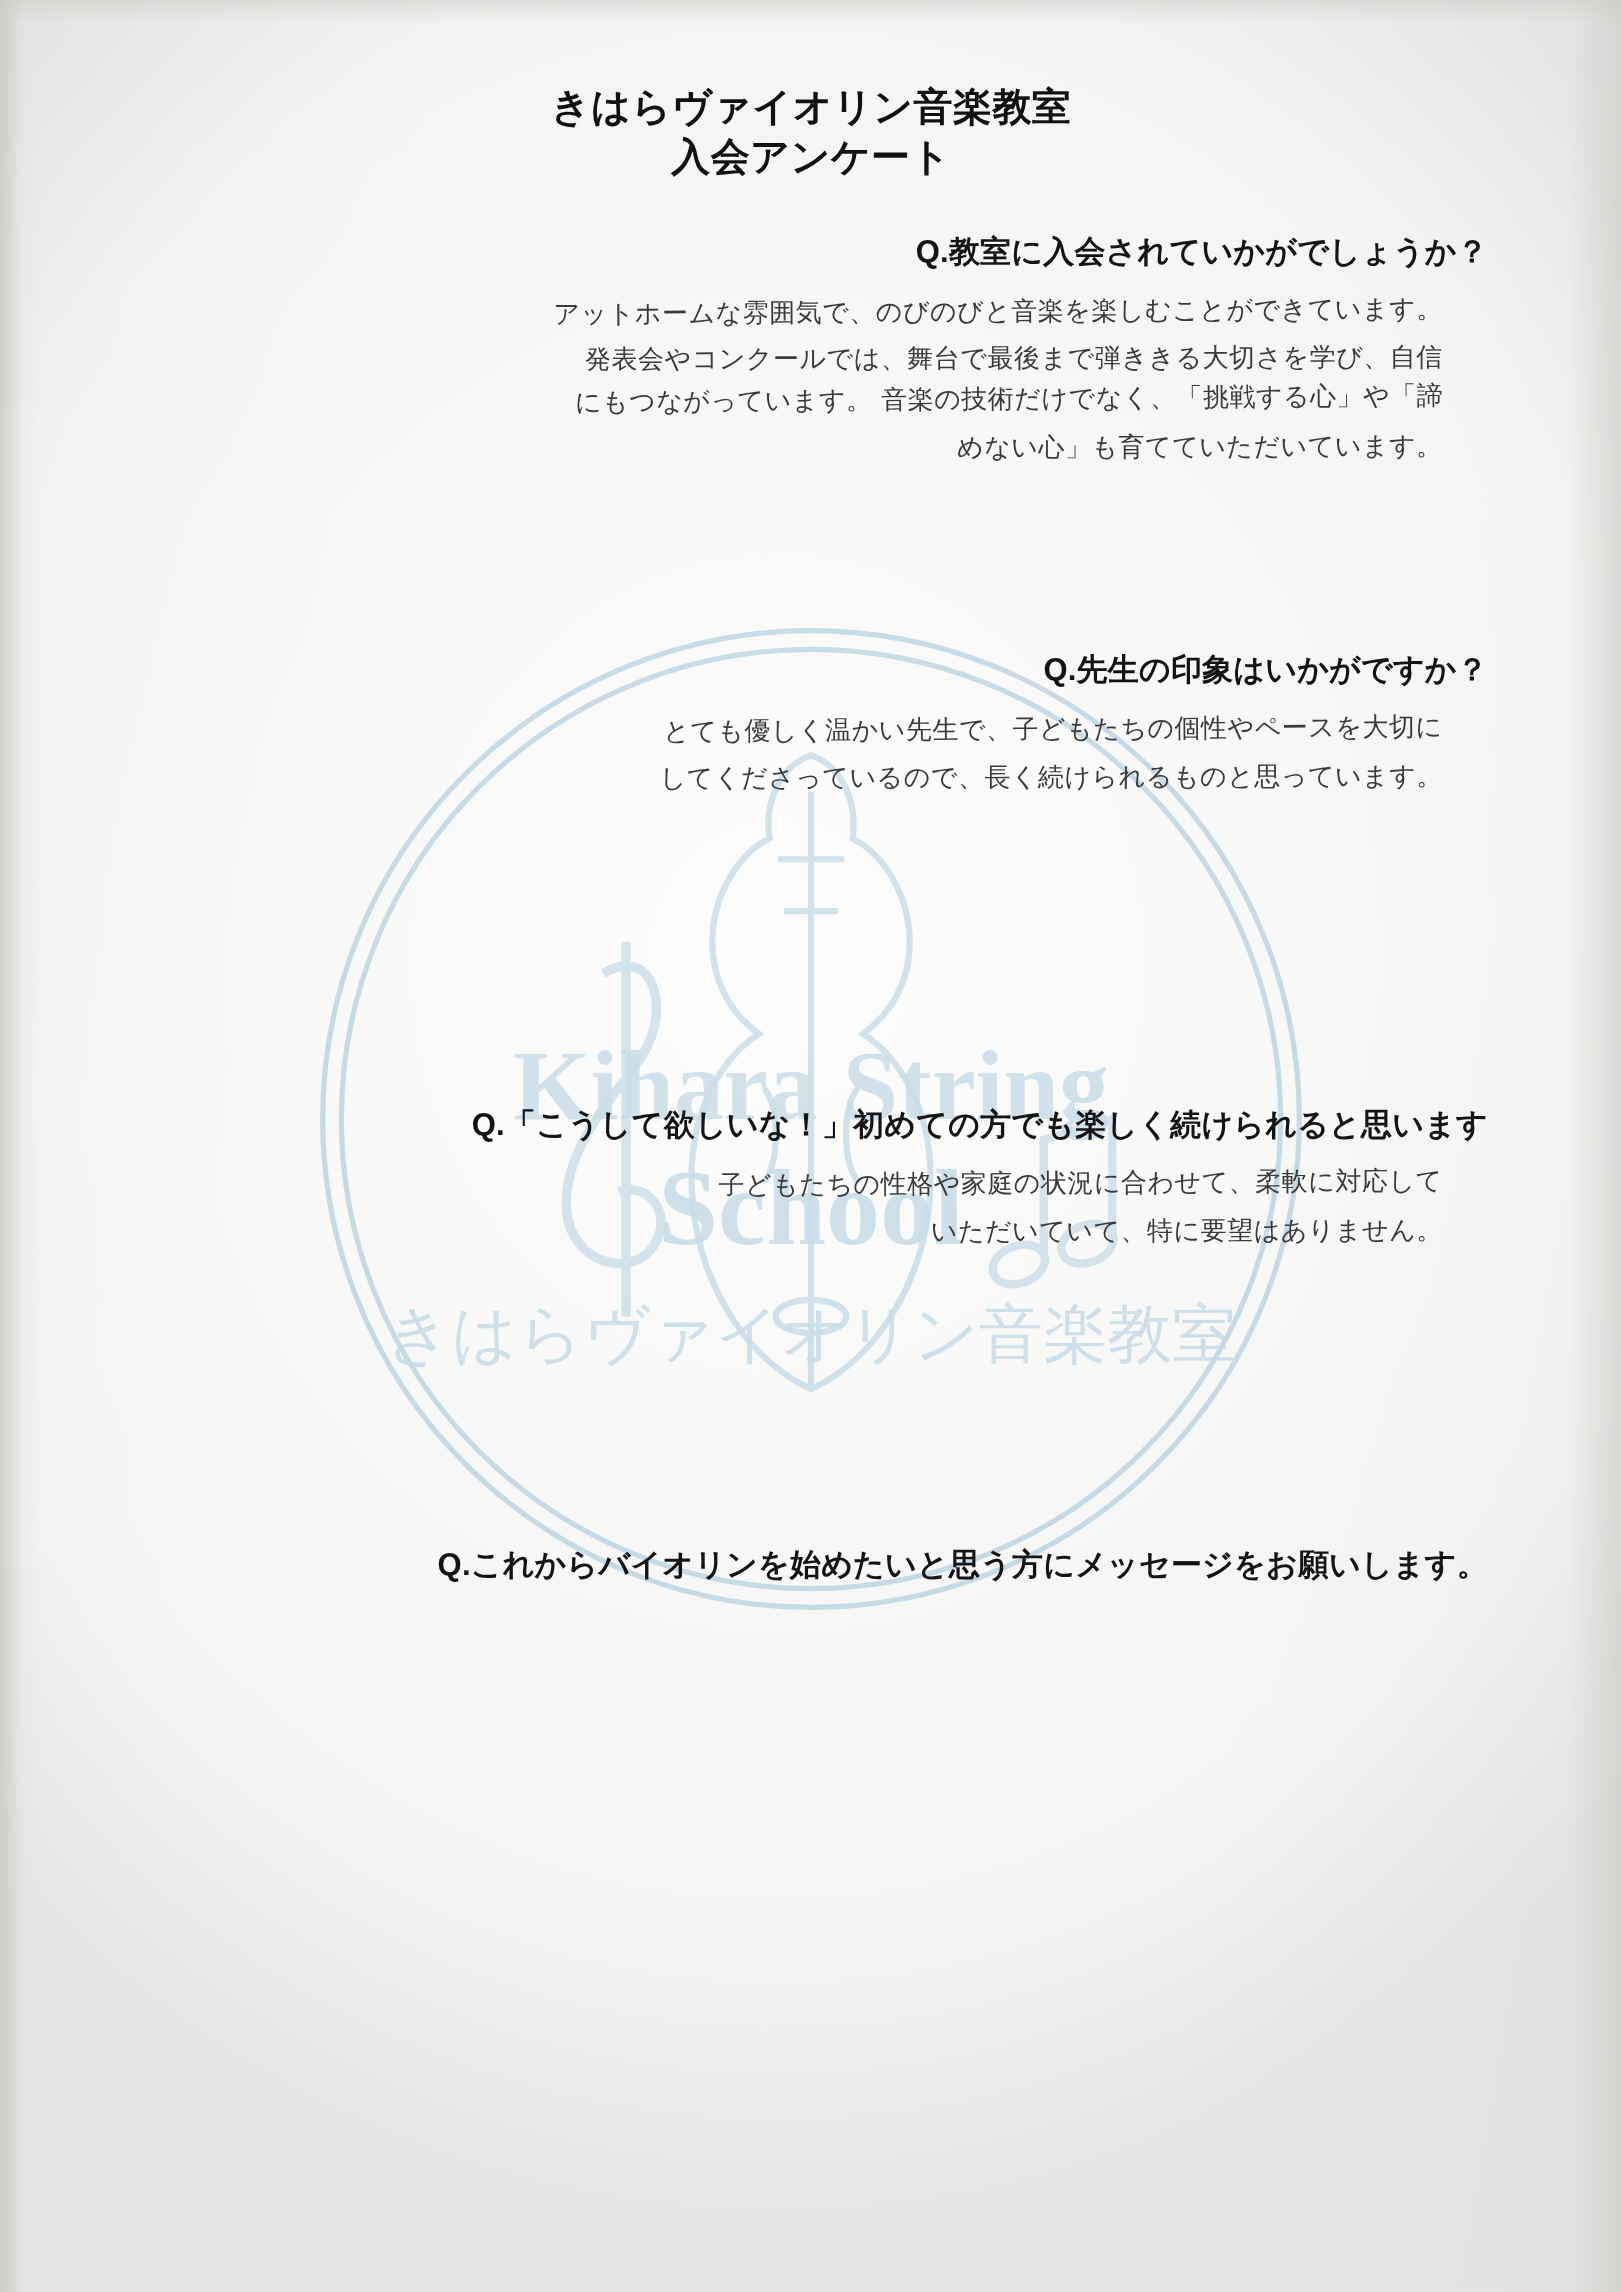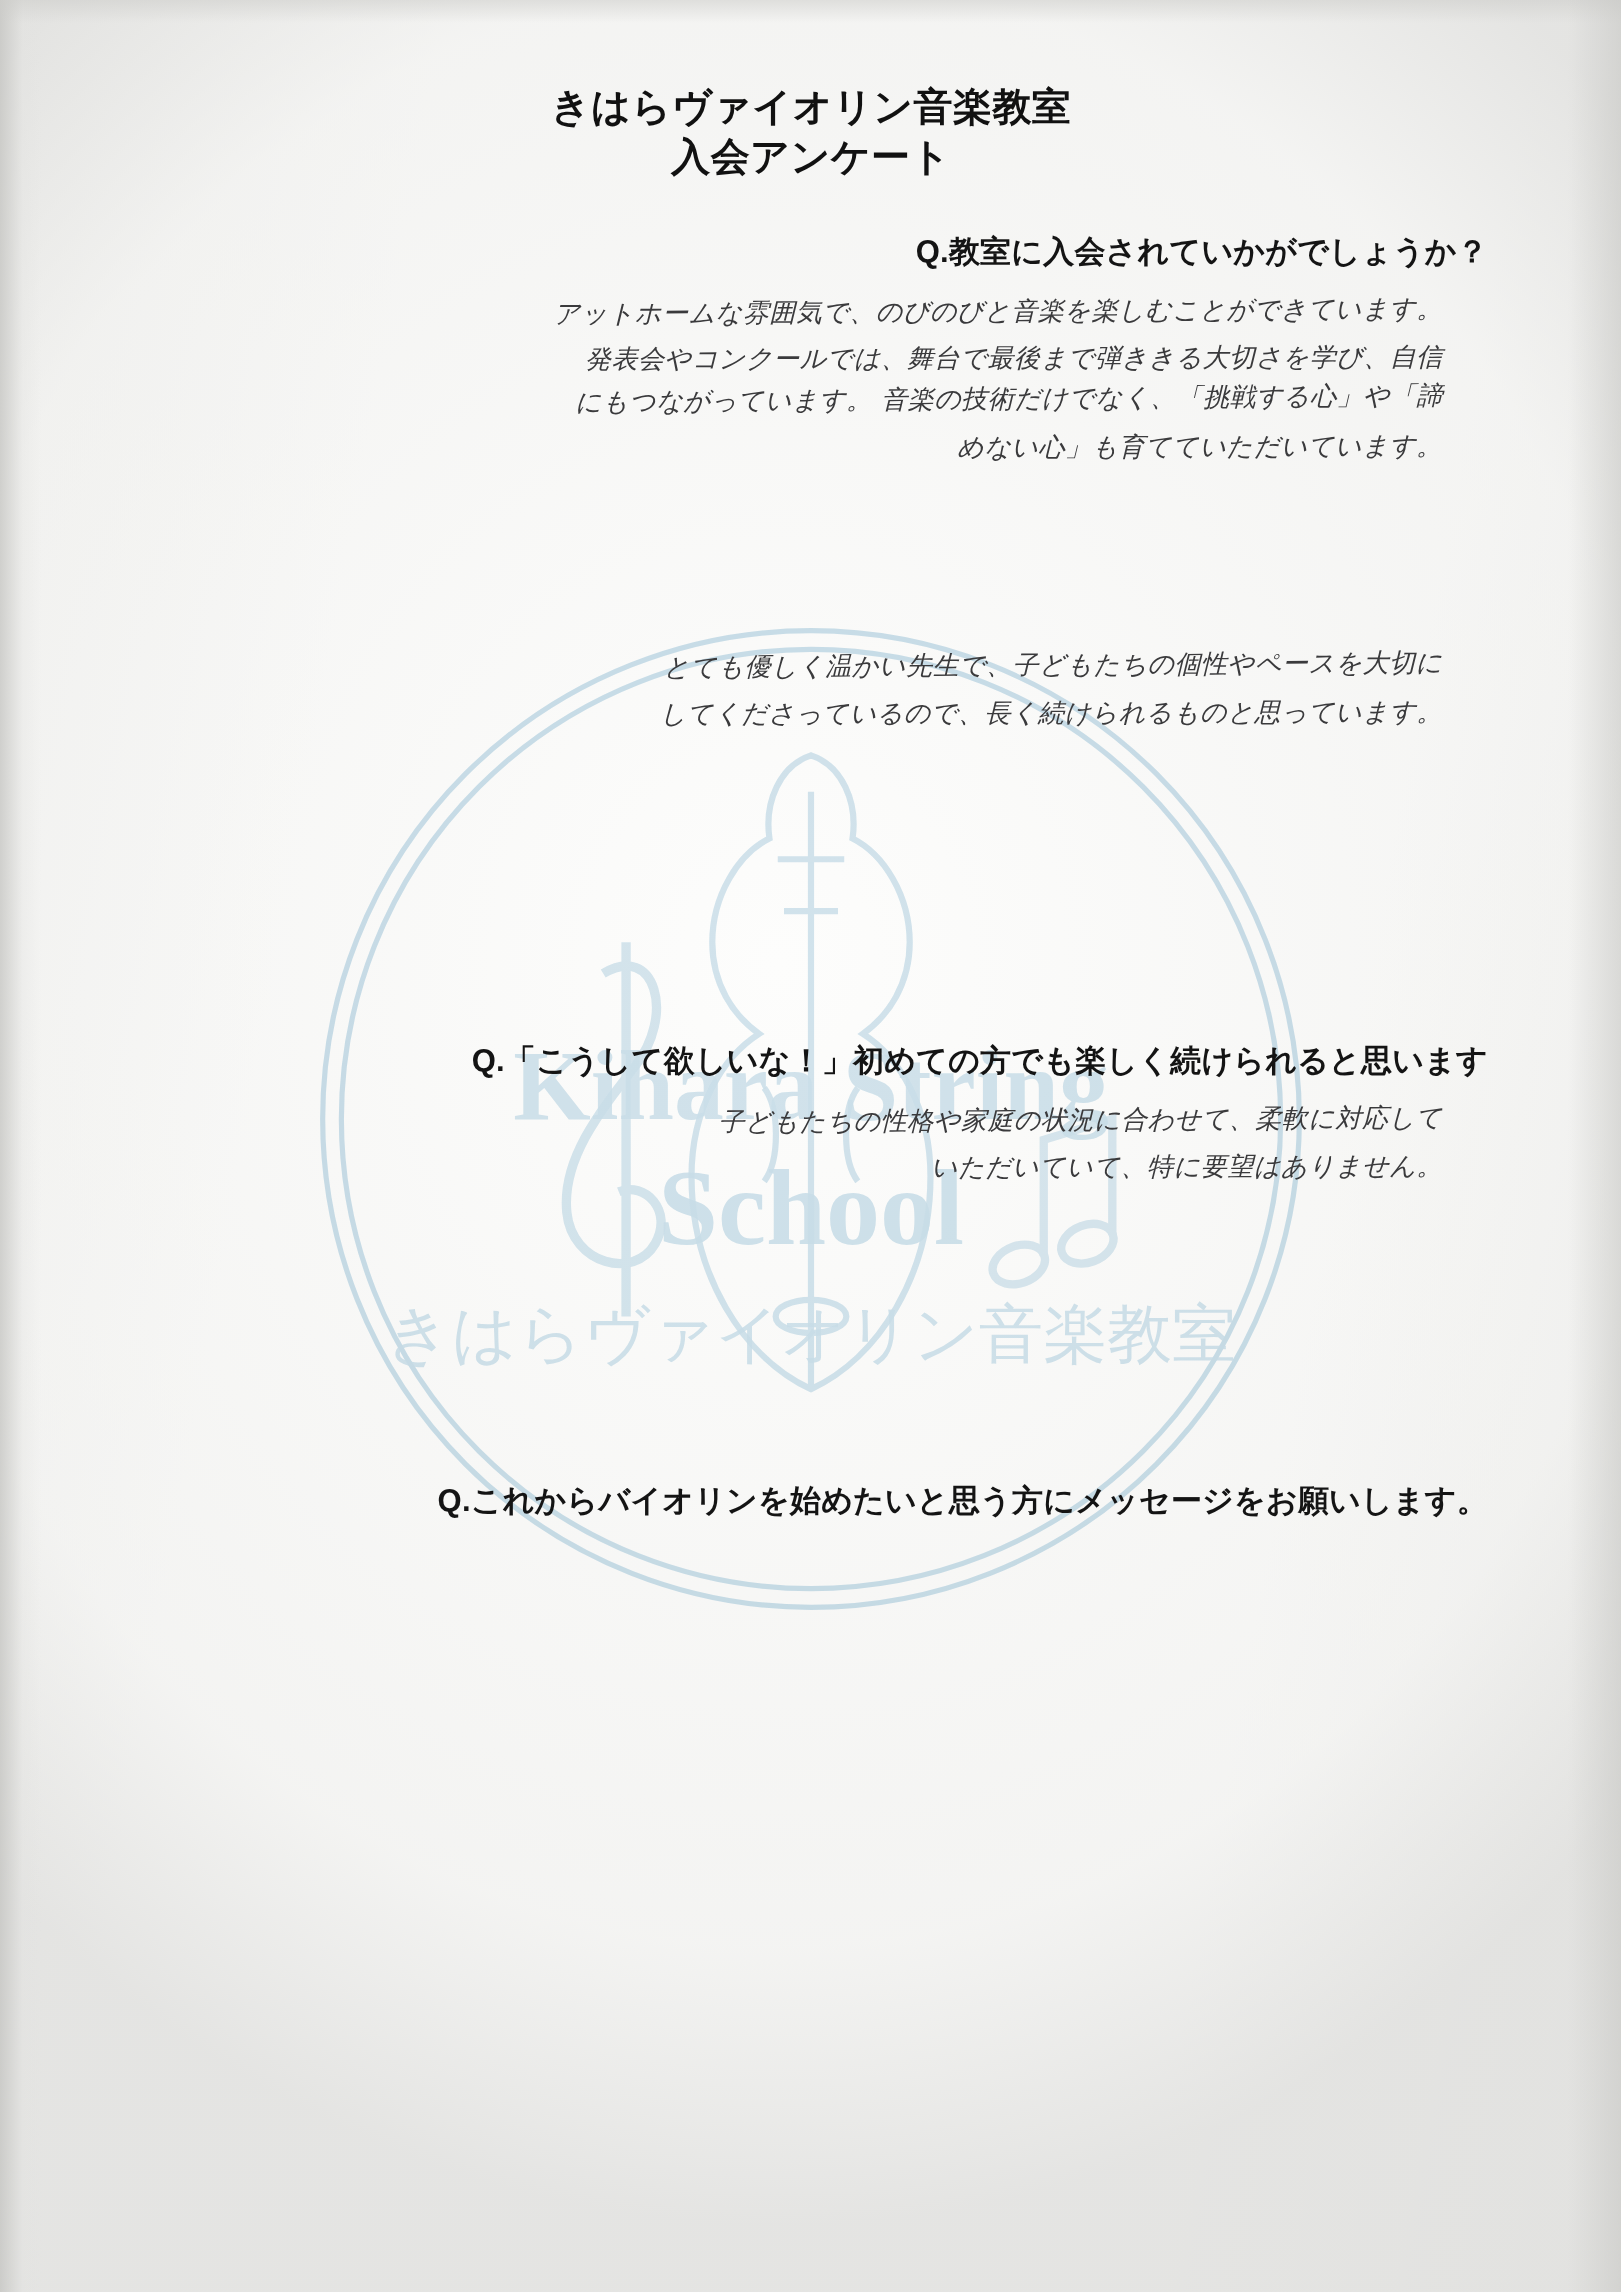--- a/index.html
+++ b/index.html
@@ -97,21 +97,20 @@
   }
   .answer {
     margin-top: 19.7px;
     padding-left: 54px;
     padding-right: 45px;
     font-family: "DejaVu Sans", sans-serif;
     font-size: 26px;
     line-height: 1.72;
     color: #3a3a3c;
     letter-spacing: 0.5px;
-    font-style: italic;
   }
   .answer .ln {
     display: block;
     white-space: pre-wrap;
     transform-origin: left center;
   }
   
   .answer .ln:nth-child(1) { transform: rotate(-0.35deg); margin-left: 5.4px; }
   .answer .ln:nth-child(2) { transform: rotate(-0.15deg); margin-left: -1.8px; }
   .answer .ln:nth-child(3) { transform: rotate(-0.45deg); margin-left: 1.8px; }
@@ -186,20 +185,21 @@
       <div class="question">Q.教室に入会されていかがでしょうか？</div>
       <div class="answer">
         <span class="ln">アットホームな雰囲気で、のびのびと音楽を楽しむことができています。</span>
         <span class="ln">発表会やコンクールでは、舞台で最後まで弾ききる大切さを学び、自信</span>
         <span class="ln">にもつながっています。 音楽の技術だけでなく、「挑戦する心」や「諦</span>
         <span class="ln">めない心」も育てていただいています。</span>
       </div>
     </div>
 
     <div class="qa-block q2">
+      <div class="question">Q.先生の印象はいかがですか？</div>
       <div class="answer">
         <span class="ln">とても優しく温かい先生で、子どもたちの個性やペースを大切に</span>
         <span class="ln">してくださっているので、長く続けられるものと思っています。</span>
       </div>
     </div>
 
     <div class="qa-block q3">
       <div class="question">Q.「こうして欲しいな！」初めての方でも楽しく続けられると思います</div>
       <div class="answer">
         <span class="ln">子どもたちの性格や家庭の状況に合わせて、柔軟に対応して</span>

